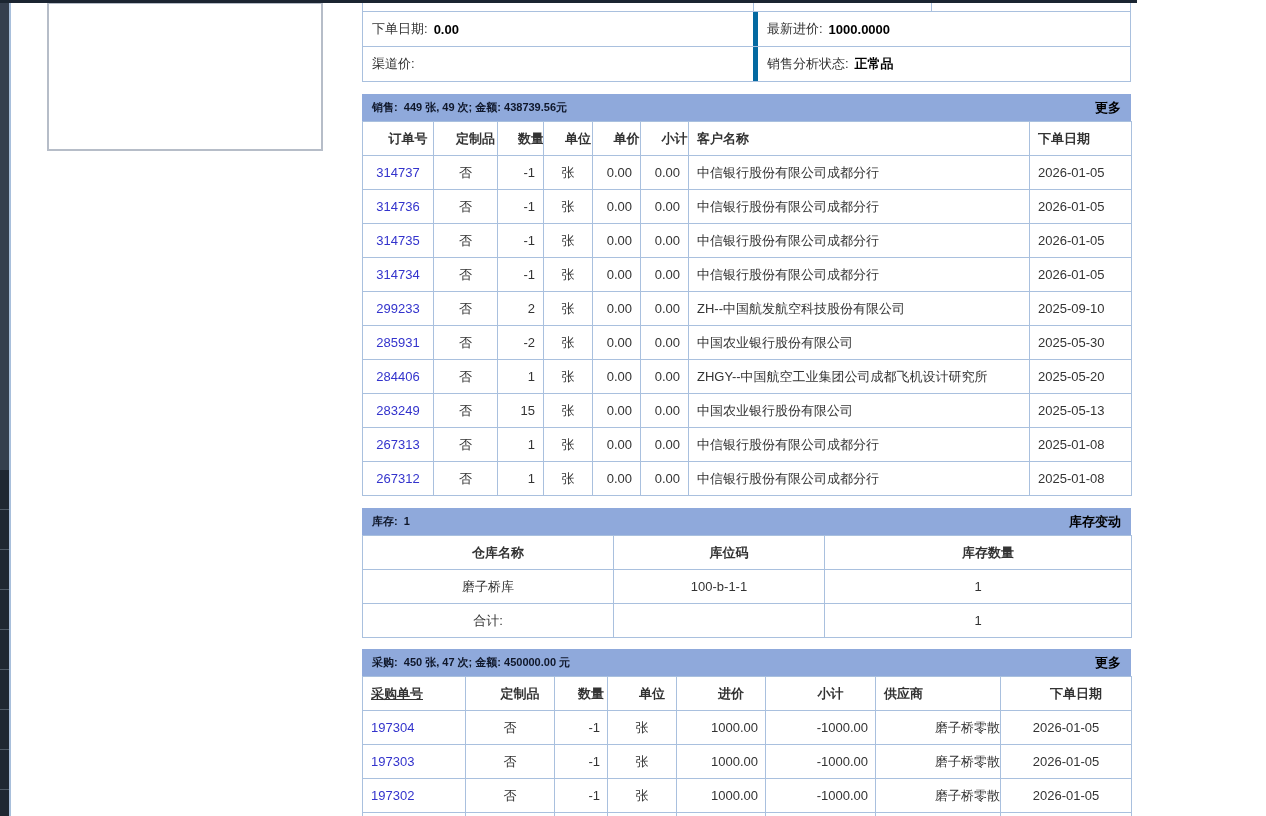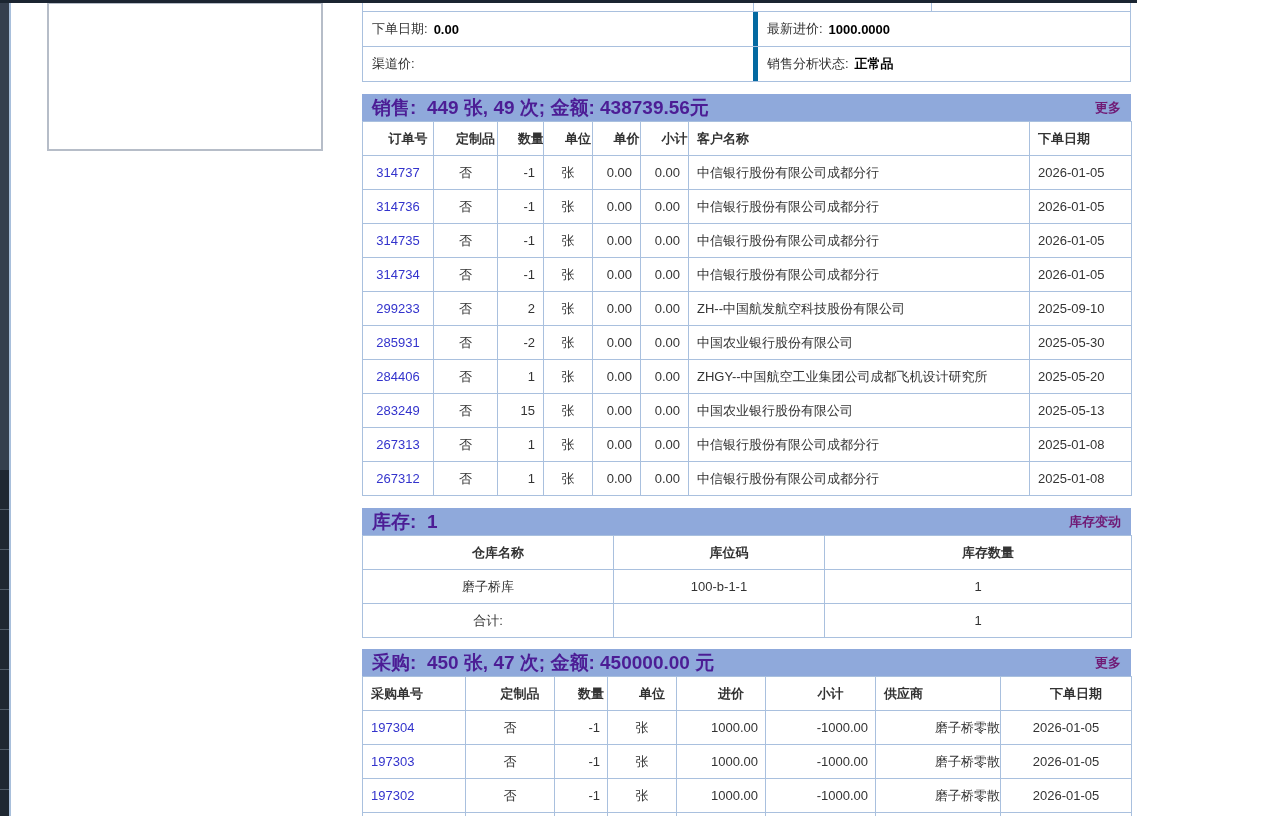--- a/index.html
+++ b/index.html
@@ -30,22 +30,22 @@
   .info-partial .vdiv2 { position:absolute; left:568px; top:0; bottom:0; width:1px; background:#a9c0de; }
   .info-row { display:flex; height:35px; border-top:1px solid #a9c0de; }
   .info-cell { width:391px; display:flex; align-items:center; padding-left:9px; font-size:13px; color:#333; }
   .info-cell + .info-cell { width:378px; border-left:5px solid #0369a1; }
   .info-cell .lbl { margin-right:6px; white-space:pre; }
   .info-cell .val { font-weight:bold; color:#000; white-space:pre; }
 
   
   .section-bar { height:27px; background:#8fa9db; display:flex; align-items:center;
                  justify-content:space-between; padding:0 10px; width:769px; }
-  .bar-title { color:#4c1d95; font-weight:bold; font-size:19px; white-space:pre; }
-  .bar-link { color:#701a75; font-weight:bold; font-size:13px; text-decoration:none; cursor:pointer; white-space:pre; }
+  .bar-title { color:#0f172a; font-weight:bold; font-size:11px; white-space:pre; }
+  .bar-link { color:#000000; font-weight:bold; font-size:13px; text-decoration:none; cursor:pointer; white-space:pre; }
 
   .mt12 { margin-top:12px; }
   .mt11 { margin-top:11px;gap:44px; }
 
   
   table { border-collapse:collapse; table-layout:fixed; width:769px; background:#fff; }
   th, td { border:1px solid #a9c0de; font-size:13px; color:#333; height:34px;
            overflow:hidden; white-space:nowrap; padding:0; }
   th { font-weight:bold; text-align:center; height:34px;padding-left:20px; }
   td { text-align:center; }
@@ -61,21 +61,21 @@
       { text-align:right; padding-right:8px; }
   .sales-table td:nth-child(7), .sales-table td:nth-child(8)
       { text-align:left; padding-left:8px; }
 
   
   .inventory-table th:nth-child(1){width:251px;}
   .inventory-table th:nth-child(2){width:211px;}
   .inventory-table th:nth-child(3){width:307px;margin-top:15px;}
 
   
-  .purchase-table th:nth-child(1){width:103px; text-align:left; padding-left:8px;}
+  .purchase-table th:nth-child(1){width:103px; text-align:left; padding-left:8px;text-decoration:underline;}
   .purchase-table th:nth-child(2){width:89px;}
   .purchase-table th:nth-child(3){width:53px;}
   .purchase-table th:nth-child(4){width:69px;}
   .purchase-table th:nth-child(5){width:89px;}
   .purchase-table th:nth-child(6){width:110px;}
   .purchase-table th:nth-child(7){width:125px; text-align:left; padding-left:8px;}
   .purchase-table th:nth-child(8){width:131px;}
   .purchase-table td:nth-child(1){ text-align:left; padding-left:8px; }
   .purchase-table td:nth-child(3), .purchase-table td:nth-child(5), .purchase-table td:nth-child(6)
       { text-align:right; padding-right:7px; }

